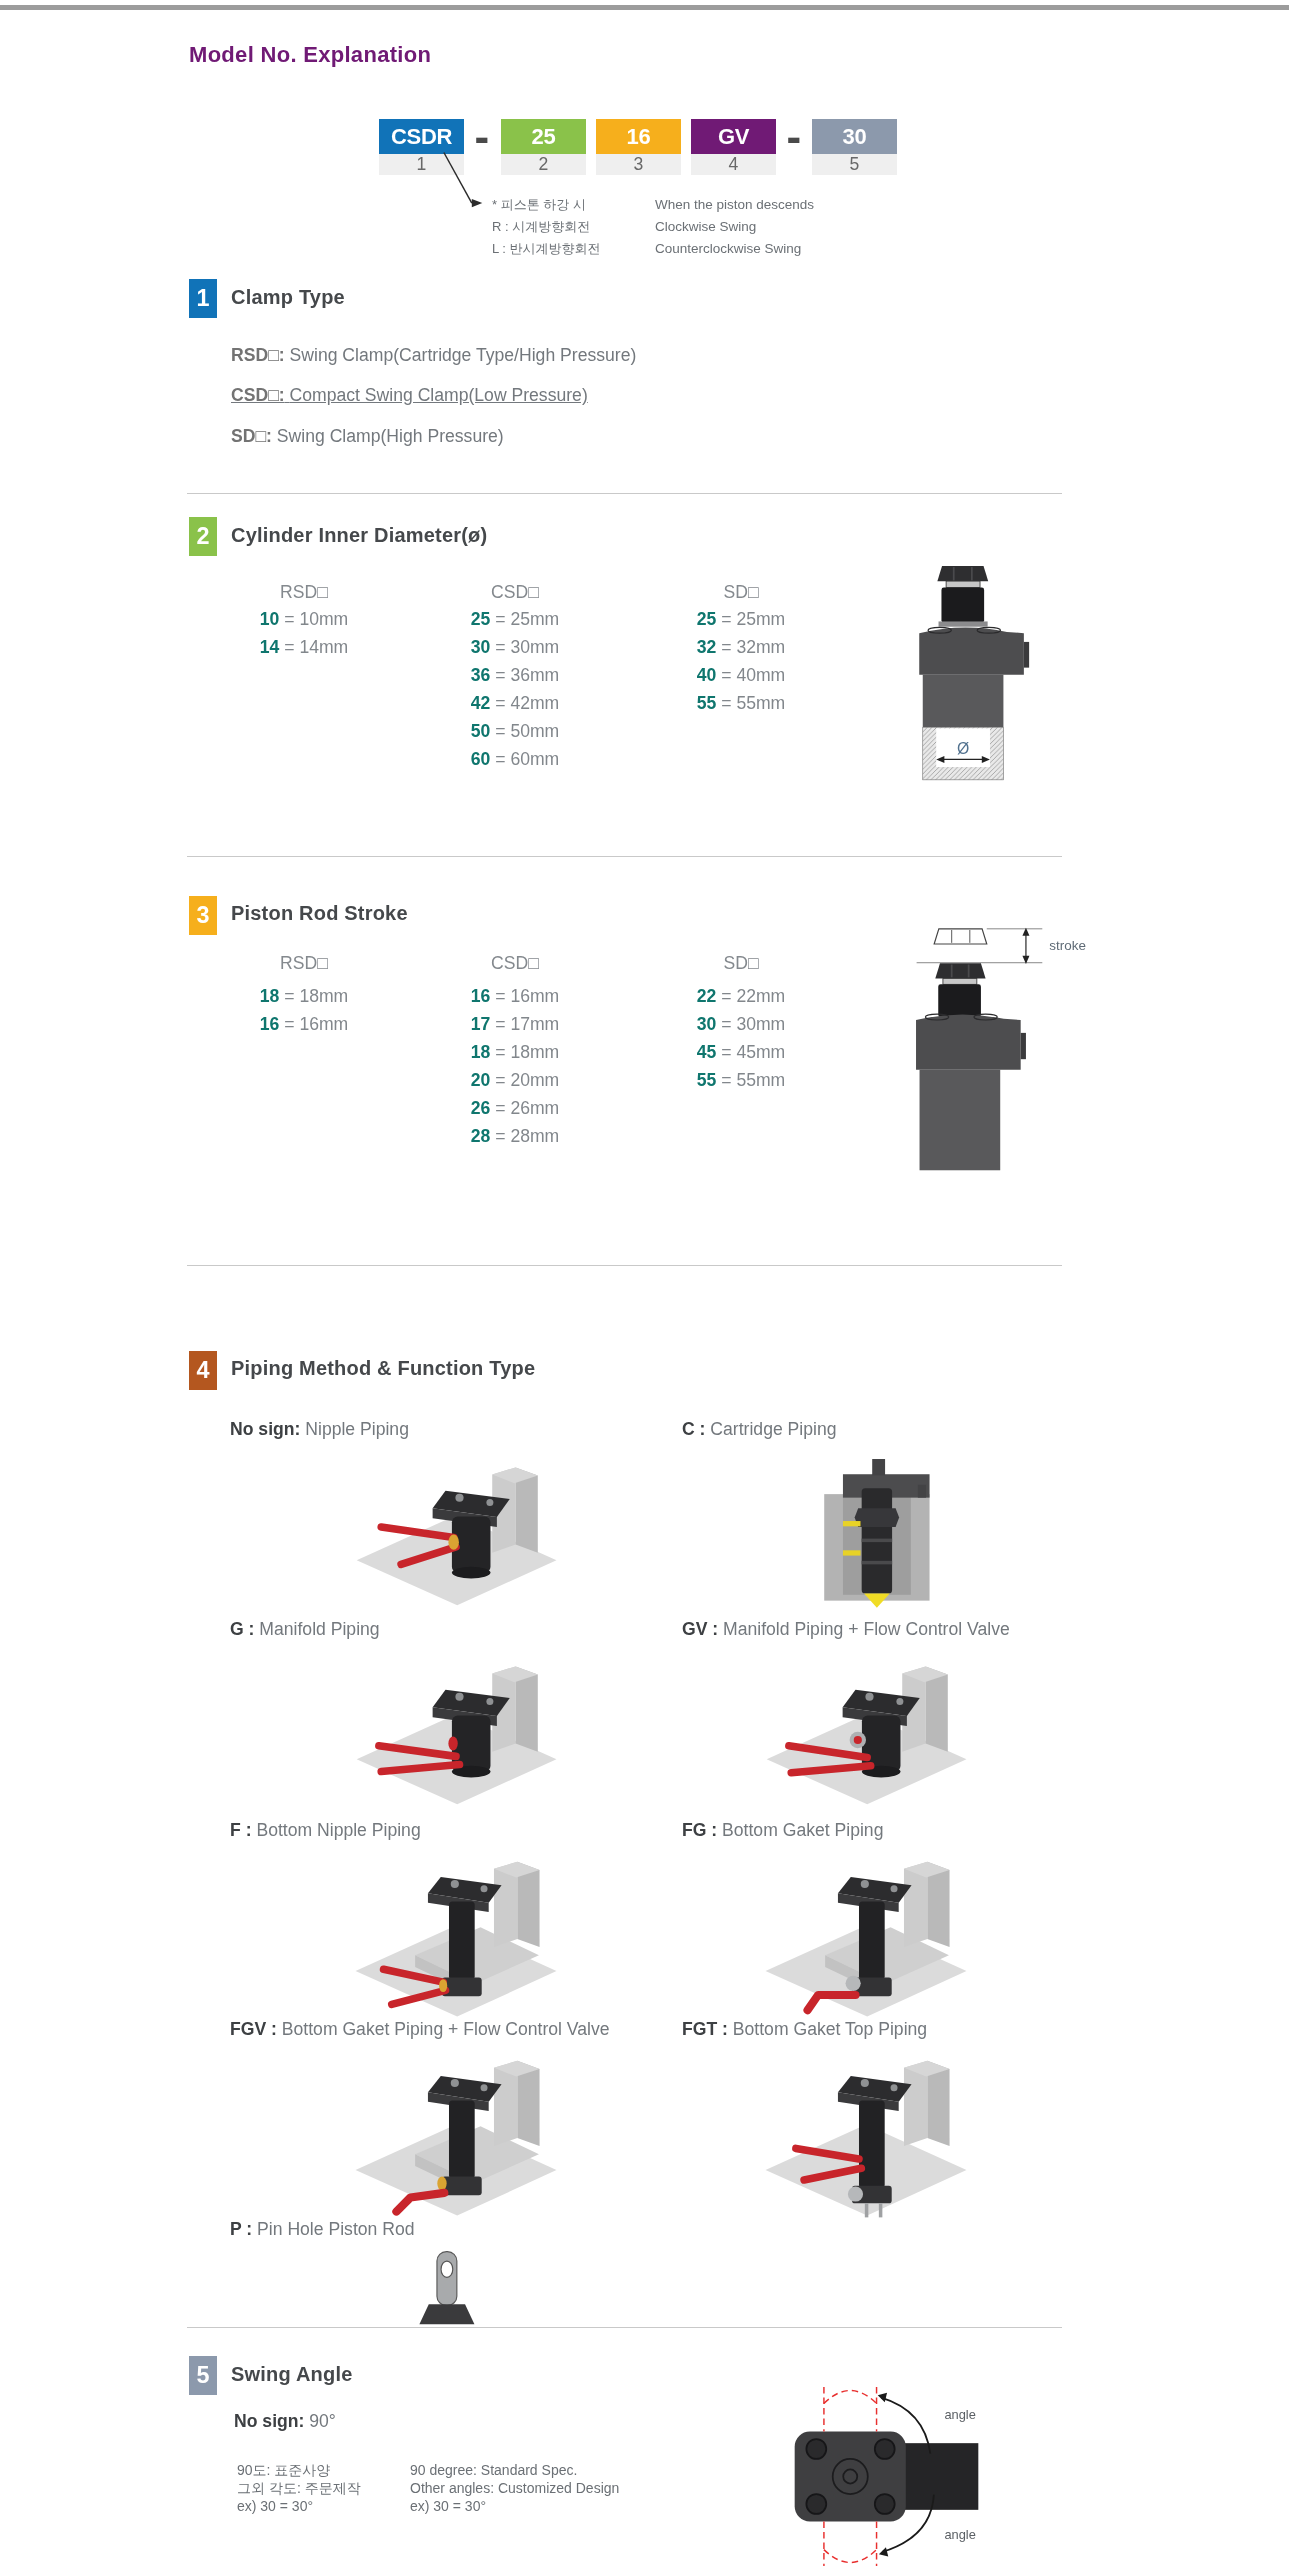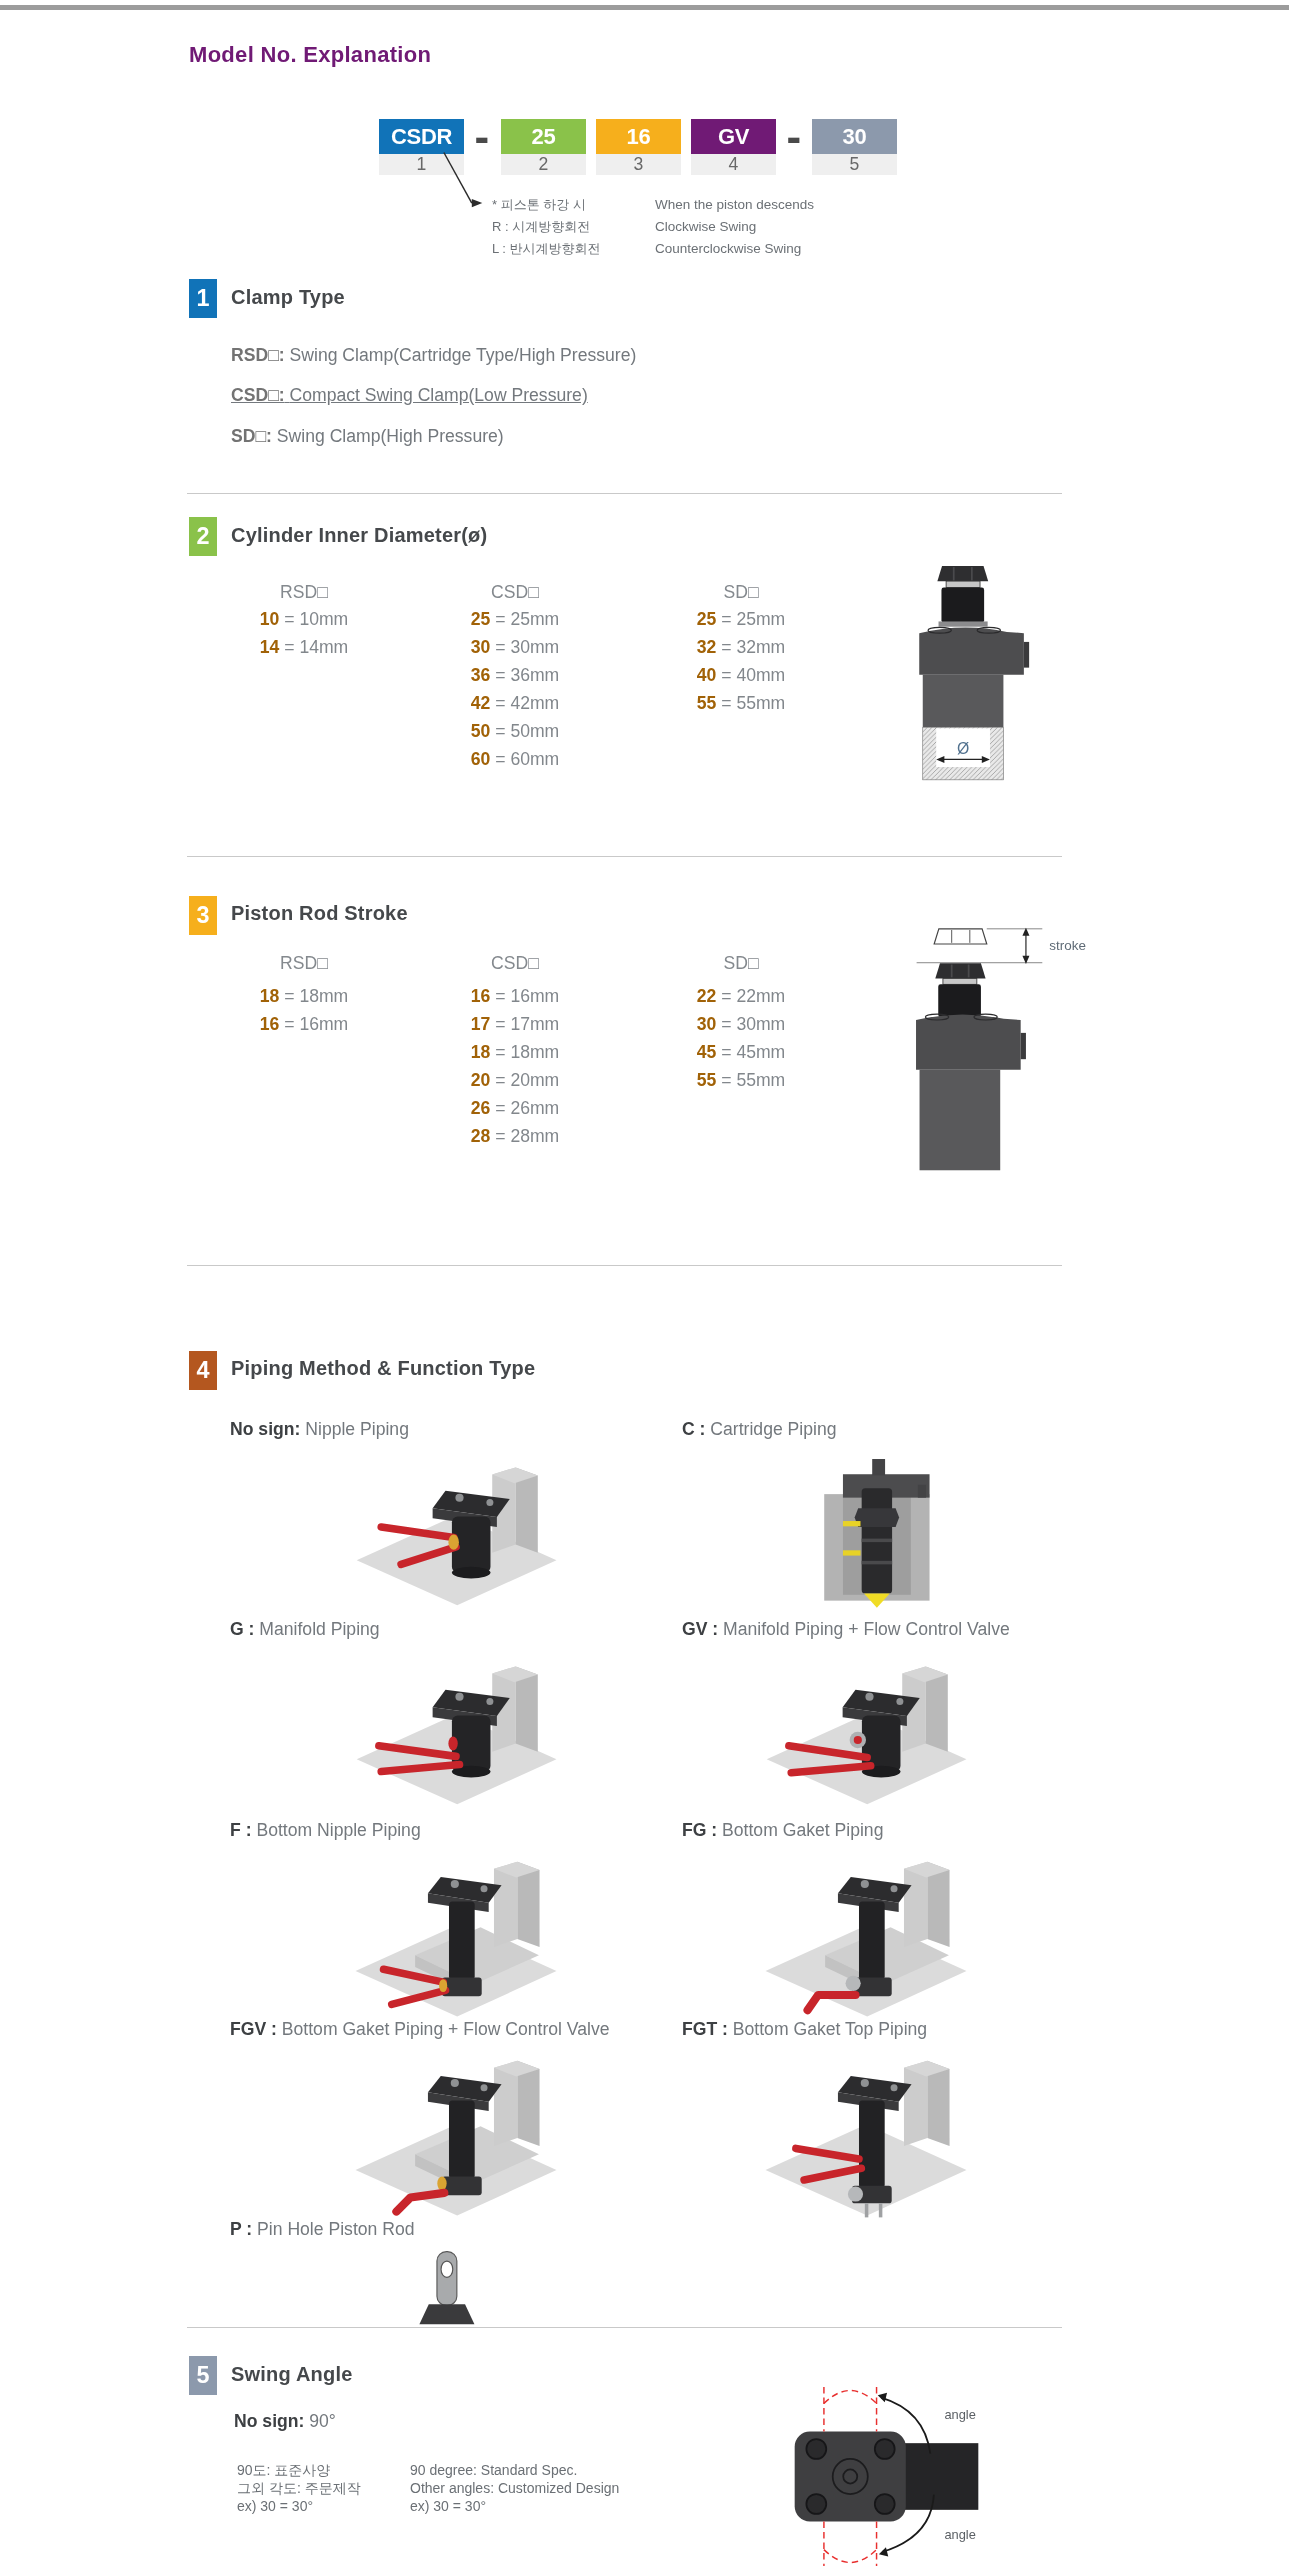--- a/index.html
+++ b/index.html
@@ -18,21 +18,21 @@
   .note-col{font-size:13px;color:#6b7075;line-height:22px;white-space:nowrap;}
   
   .sec-box{width:28px;height:39px;display:flex;align-items:center;justify-content:center;
            color:#fff;font-size:23.4px;font-weight:600;}
   .sec-title{font-size:20px;font-weight:600;color:#45484b;line-height:26px;letter-spacing:0.2px;white-space:nowrap;}
   .body-line{font-size:17.6px;color:#73787d;line-height:21px;white-space:nowrap;}
   .body-line b{color:#737373;font-weight:700;}
   .col{transform:translateX(-50%);text-align:center;white-space:nowrap;}
   .col-header{font-size:17.6px;color:#84898e;line-height:28px;white-space:nowrap;}
   .dim-line{font-size:17.6px;color:#82878c;line-height:28px;}
-  .dim-line b{color:#a16207;font-weight:700;}
+  .dim-line b{color:#0f766e;font-weight:700;}
   .divider{height:1.2px;background:#c9c9c9;}
   .pip-label{font-size:17.6px;line-height:21px;color:#73787d;white-space:nowrap;}
   .pip-label b{color:#3d4043;font-weight:700;}
   .small-note{font-size:14px;color:#6b7075;line-height:18px;white-space:nowrap;}
   .angle-text{font-size:22px;fill:#5a5f64;}
   svg{display:block;}
 </style>
 </head>
 <body>
 

